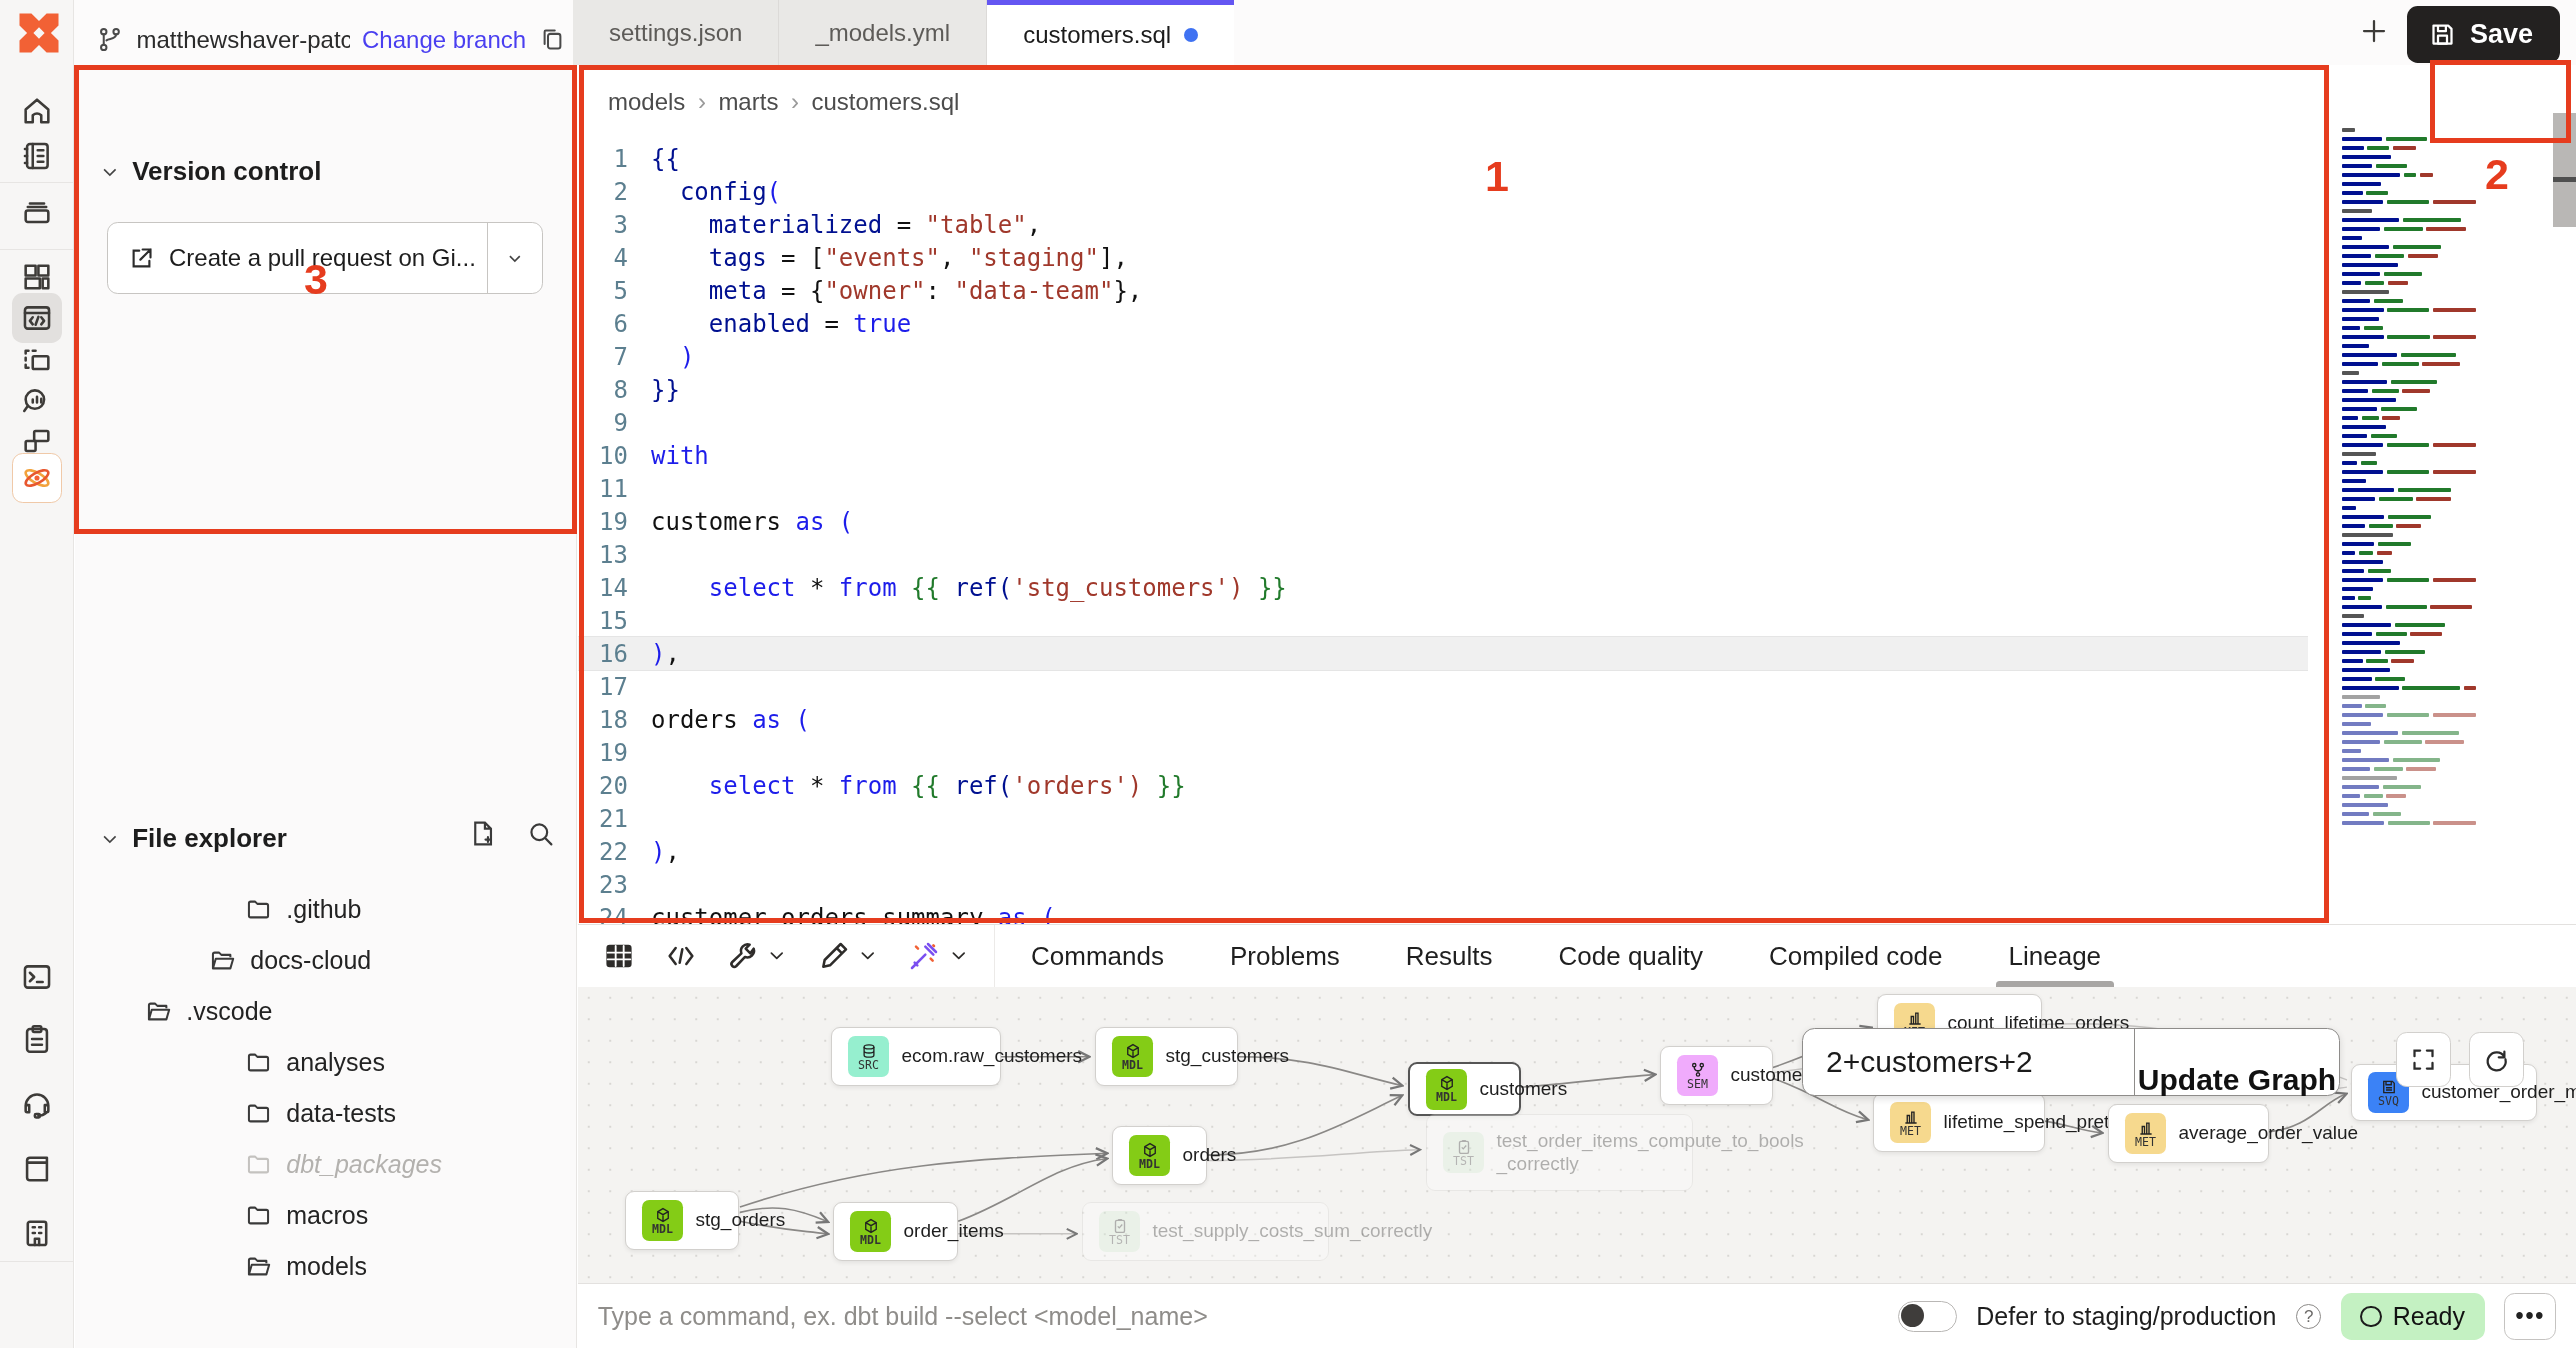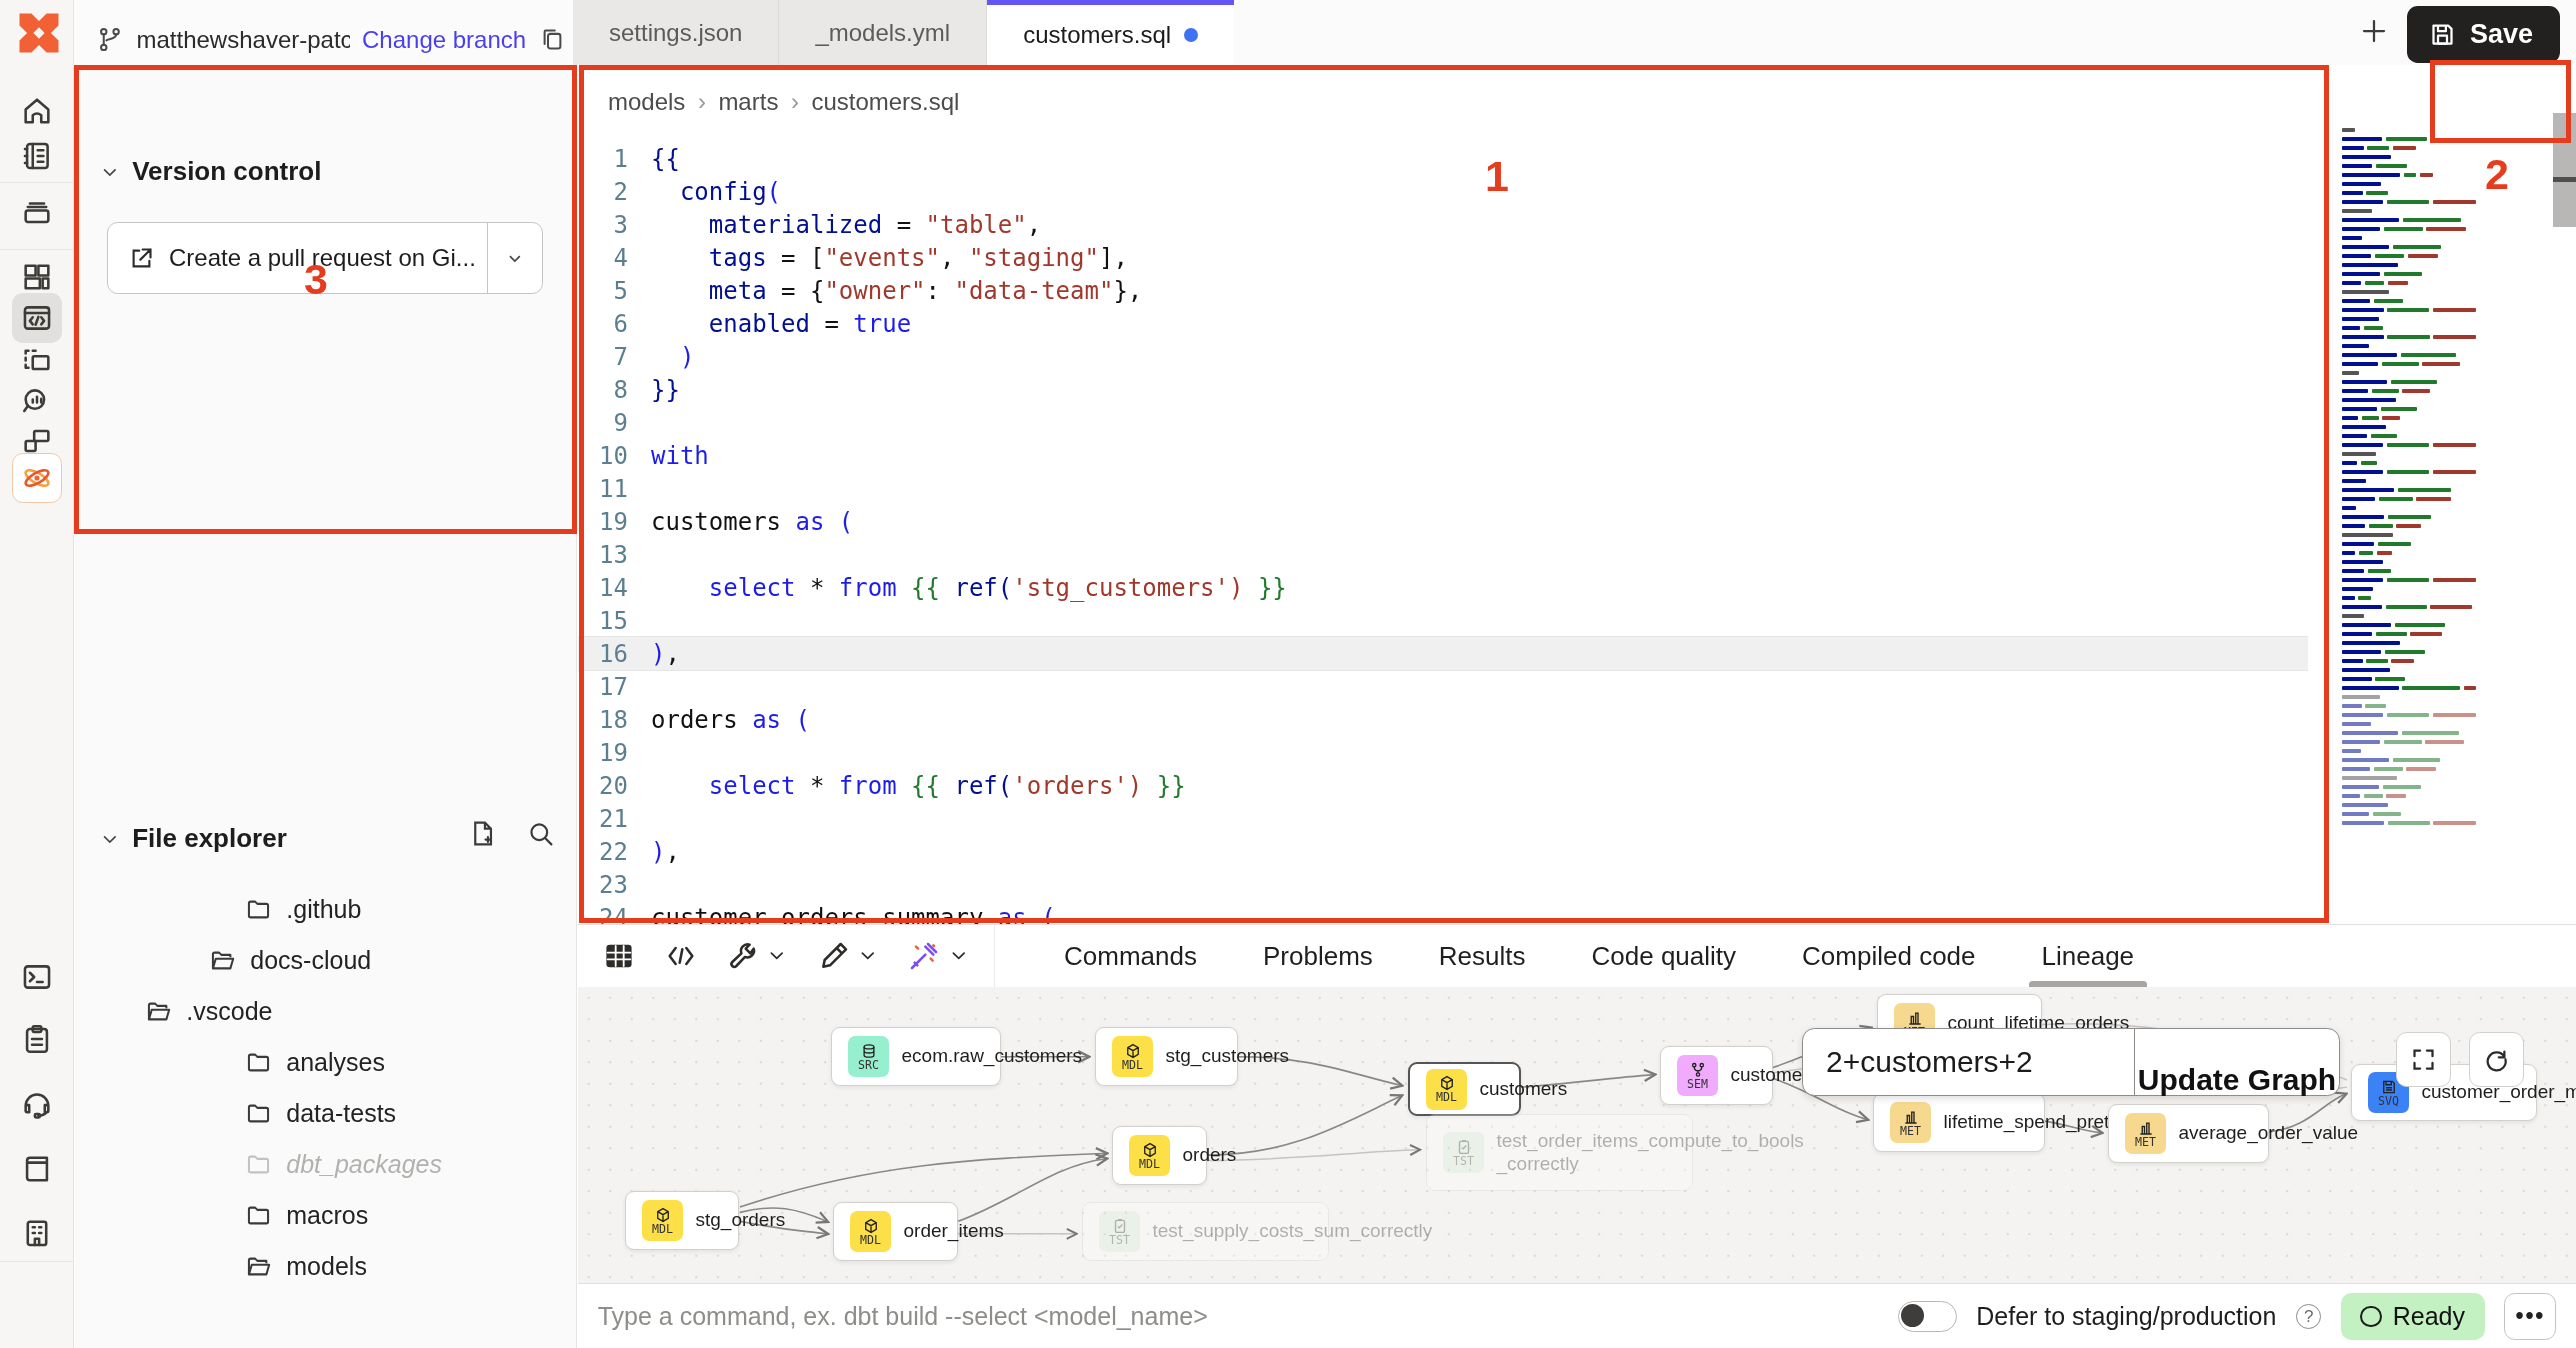--- a/index.html
+++ b/index.html
@@ -61,38 +61,38 @@
   .save-btn { position:absolute; right:16px; top:6.3px; height:57px; padding:0 27px 0 21.5px; background:#232120; color:#fff; border-radius:10.7px; display:flex; align-items:center; gap:14.3px; font-size:27px; font-weight:600; z-index:40; }
   .save-btn svg { width:27px; height:27px; stroke:#fff; stroke-width:2; fill:none; stroke-linejoin:round; }
 
   .minimap { position:absolute; right:100px; top:63px; width:134px; height:796px; }
   .mm-row { height:4.5px; margin-bottom:4.5px; display:flex; gap:3.6px; }
   .mm-bar { height:3.6px; border-radius:0.9px; }
   .vscroll { position:absolute; right:0; top:48px; width:23px; height:114px; background:#b9b7b5; }
   .vscroll .mark { position:absolute; left:0; right:0; top:64px; height:4.5px; background:#4f4f4f; }
 
   
-  .bottom-bar { position:absolute; left:578px; right:0; top:924px; height:63px; background:#fff; border-top:0.9px solid #e3e1df; display:flex; align-items:center;gap:33px; }
+  .bottom-bar { position:absolute; left:578px; right:0; top:924px; height:63px; background:#fff; border-top:0.9px solid #e3e1df; display:flex; align-items:center; }
   .bb-tools { display:flex; align-items:center; gap:30px; padding:0 25px; height:100%; border-right:0.9px solid #eceae8; }
   .bb-tools .ticon { display:flex; align-items:center; gap:7.2px; }
   .bb-tools svg { width:32px; height:32px; stroke:#2e2c2a; stroke-width:1.9; fill:none; stroke-linecap:round; stroke-linejoin:round; }
   .bb-tabs { display:flex; align-items:center; height:100%; margin-left:36px; gap:66px; }
   .bb-tab { font-size:26px; color:#1f1f1f; height:100%; display:flex; align-items:center; position:relative; }
   .bb-tab.active::after { content:""; position:absolute; left:-12.5px; right:-12.5px; bottom:0; height:6.3px; background:#a8a6a4; border-radius:3.6px 3.6px 0 0; }
 
   
   .graph { position:absolute; left:578px; right:0; top:987px; height:296px; background:#f4f3f1;
            background-image:radial-gradient(#d8d6d3 1.4px, transparent 1.4px); background-size:21.5px 21.5px; overflow:hidden; }
   .gnode { position:absolute; background:#fff; border:1.3px solid #d2d0cd; border-radius:9px; box-shadow:0 1.8px 4.5px rgba(0,0,0,.07); display:flex; align-items:center; gap:12.5px; padding:0 16px; }
   .gnode.sel { border:2.2px solid #555; }
   .gnode.faded { opacity:.32; box-shadow:none; }
   .gbadge { width:41px; height:41px; border-radius:7.2px; display:flex; flex-direction:column; align-items:center; justify-content:center; flex:none; }
   .gbadge svg { width:18px; height:18px; stroke:#222; stroke-width:1.8; fill:none; }
   .gbadge .bl { font-size:11.6px; font-family:"DejaVu Sans Mono", monospace; color:#333; line-height:11.6px; }
-  .b-SRC{background:#96efcf;} .b-MDL{background:#fde047;} .b-SEM{background:#f0abfc;} .b-MET{background:#f6d98e;} .b-TST{background:#d6efd8;} .b-SVQ{background:#3b82f6;}
+  .b-SRC{background:#96efcf;} .b-MDL{background:#84cc16;font-weight:bold;} .b-SEM{background:#f0abfc;} .b-MET{background:#f6d98e;} .b-TST{background:#d6efd8;} .b-SVQ{background:#3b82f6;}
   .glabel { font-size:19px; color:#1e1e1e; line-height:22.4px; }
   .edges { position:absolute; inset:0; }
   .graph-overlay { position:absolute; left:1224px; top:41px; width:538px; height:68px; background:#fff; border:1.8px solid #8e8c8a; border-radius:12.5px; display:flex; box-shadow:0 2.7px 7.2px rgba(0,0,0,.12); z-index:5; }
   .g-search { flex:1; display:flex; align-items:center; padding-left:23px; font-size:30px; color:#1b1b1b; border-right:1.8px solid #8e8c8a; }
   .g-update { width:204px; display:flex; align-items:center; justify-content:center; font-size:30px; font-weight:600; color:#111;margin-top:36px; }
   .g-fab { position:absolute; top:45px; width:55px; height:55px; background:#fff; border:1.3px solid #d2d0cd; border-radius:10.7px; display:flex; align-items:center; justify-content:center; z-index:4; }
   .g-fab svg { width:27px; height:27px; stroke:#2b2b2b; stroke-width:2; fill:none; stroke-linecap:round; }
 
   
   .cmdbar { position:absolute; left:578px; right:0; top:1283px; height:66px; background:#fff; border-top:0.9px solid #e3e1df; display:flex; align-items:center; }

